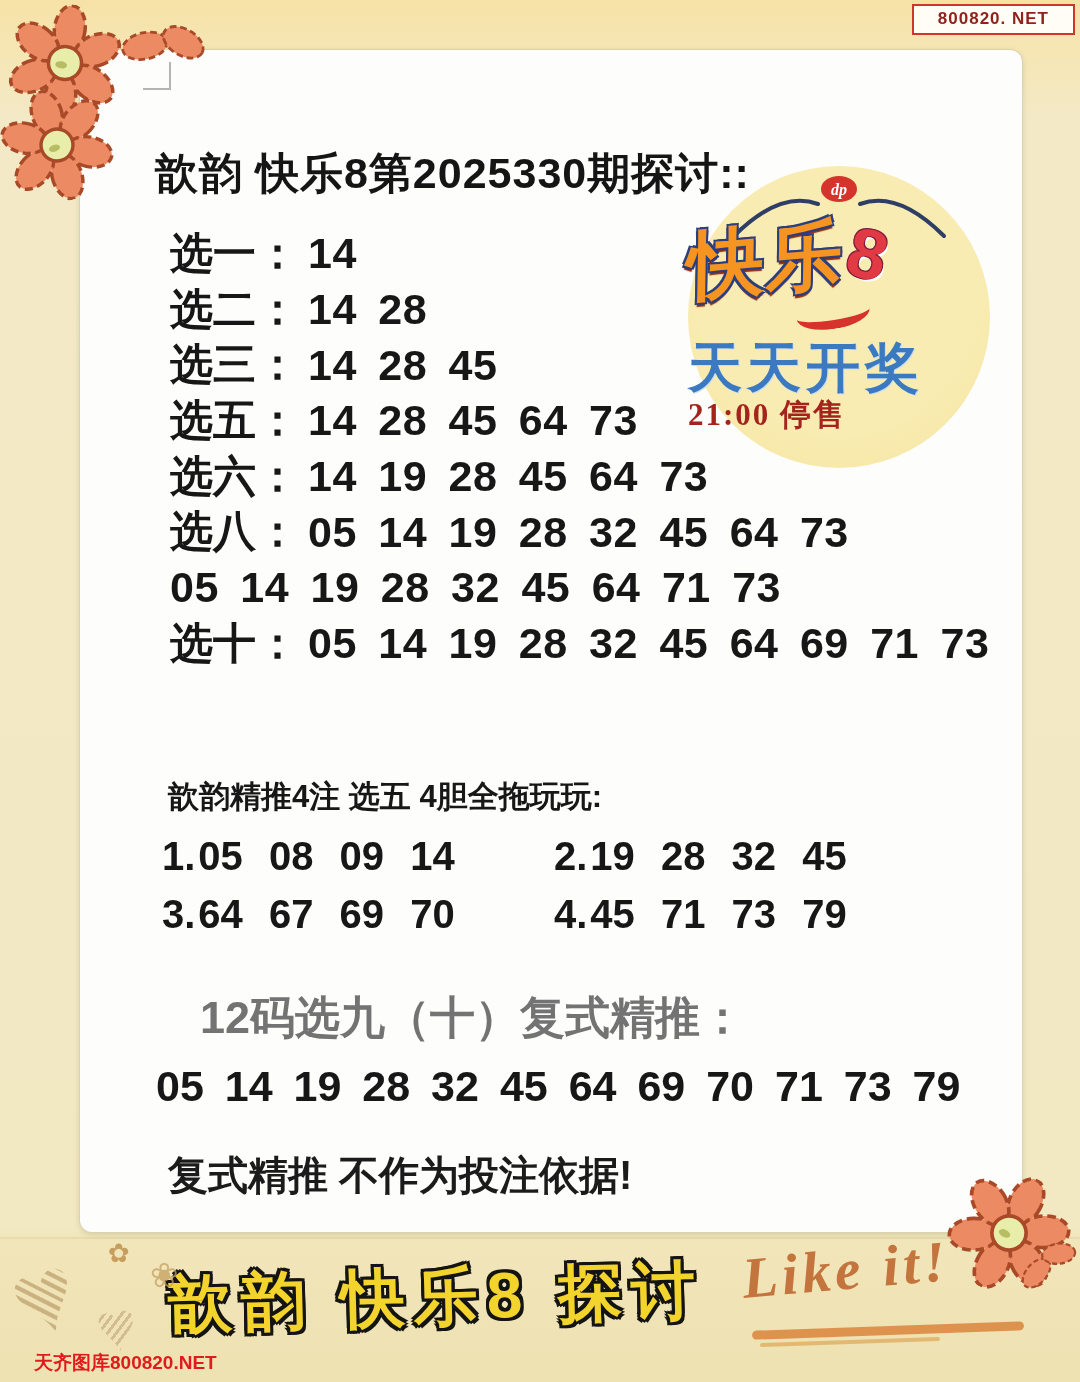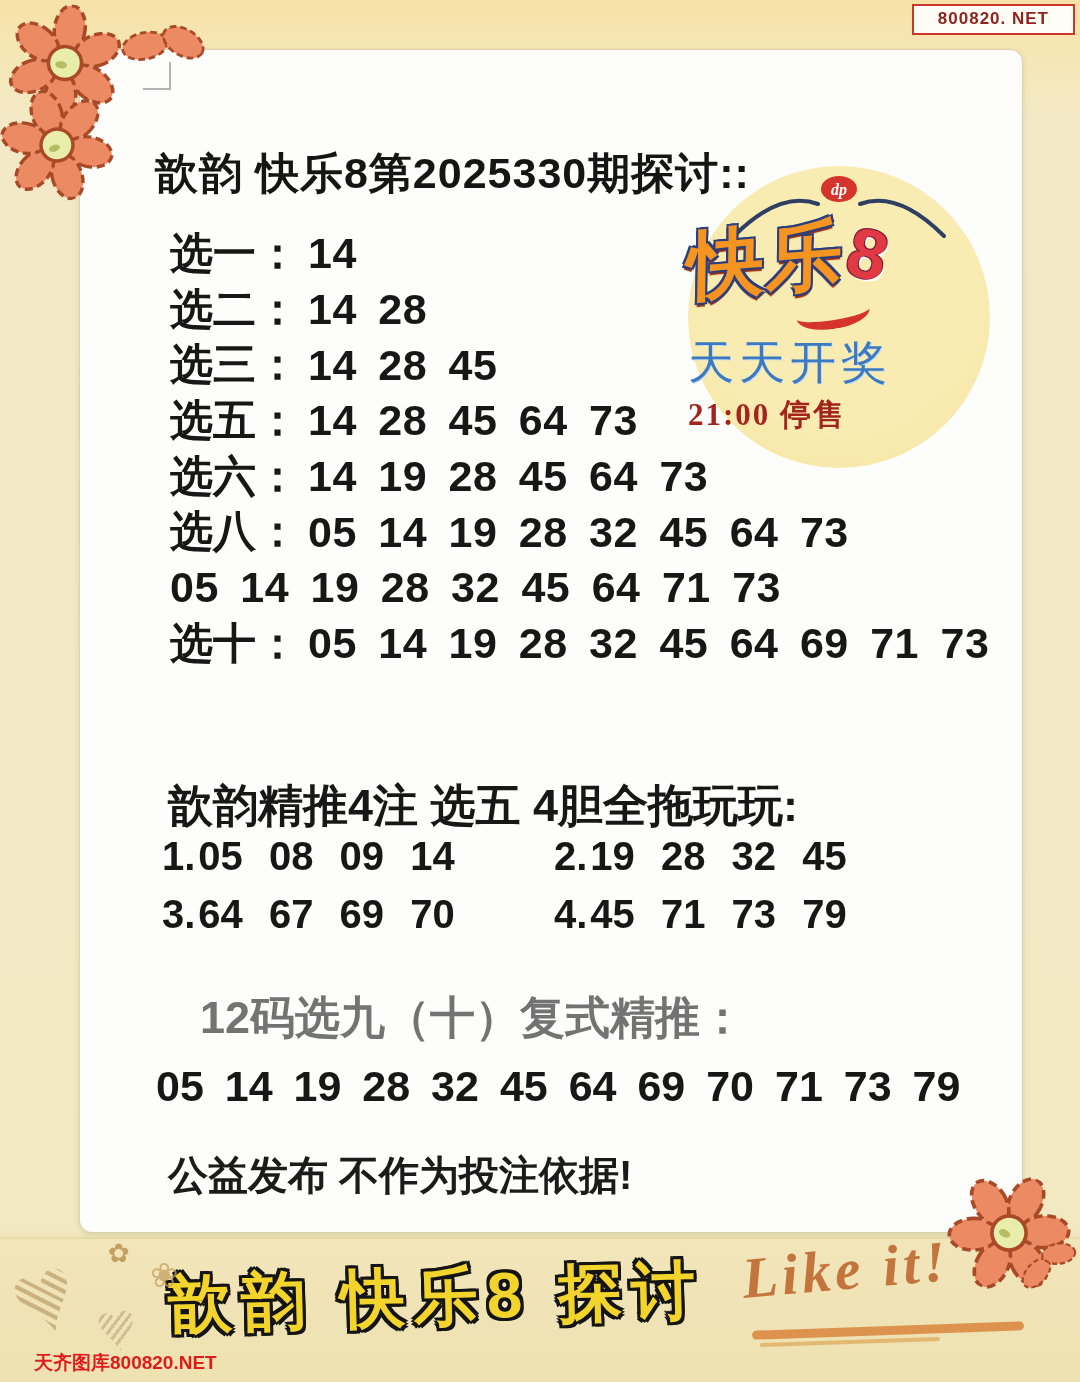--- a/index.html
+++ b/index.html
@@ -37,27 +37,27 @@
   .badge-emblem{position:absolute;left:131px;top:8px;width:40px;height:30px;}
   .badge-logo{position:absolute;left:0;width:100%;top:44px;white-space:nowrap;}
   .logo-kuaile{display:inline-block;font-size:76px;font-weight:900;transform:skewX(-6deg) rotate(-5deg);
         color:#f59420;letter-spacing:2px;
         text-shadow:-2px -2px 0 #2b3f7e,2px -2px 0 #2b3f7e,-2px 2px 0 #2b3f7e,2px 2px 0 #2b3f7e,0 4px 1px #8f2c14;}
   .logo-eight{display:inline-block;font-size:70px;font-weight:900;color:#e23a44;margin-left:2px;
         transform:rotate(14deg) translateY(-8px);
         text-shadow:-1px -1px 0 #7e1d3c,1px -1px 0 #7e1d3c,-1px 1px 0 #7e1d3c,2px 2px 0 #fff;}
   .logo-wave{position:absolute;left:108px;top:132px;width:74px;height:22px;
         border-bottom:9px solid #d6332c;border-radius:0 0 55% 55%;transform:rotate(-9deg);}
-  .badge-slogan{position:absolute;left:0;width:100%;top:166px;font-size:46px;font-weight:400;
+  .badge-slogan{position:absolute;left:0;width:100%;top:166px;font-size:54px;font-weight:700;
         color:#3b79c0;letter-spacing:5px;text-shadow:1px 1px 0 #c9dcf0;}
   .badge-deadline{position:absolute;left:0;width:100%;top:228px;font-family:"Liberation Serif","DejaVu Serif",serif;
         font-size:31px;font-weight:700;color:#a5231d;letter-spacing:2px;}
 
   
-  .jt-title{position:absolute;left:88px;top:726px;font-size:45px;font-weight:700;color:#171717;white-space:pre;}
+  .jt-title{position:absolute;left:88px;top:726px;font-size:31px;font-weight:700;color:#171717;white-space:pre;}
   .jt-grid{position:absolute;left:82px;top:782px;width:830px;display:grid;
         grid-template-columns:392px auto;row-gap:10px;font-size:40px;color:#171717;}
   .jt-item{display:flex;align-items:center;height:48px;}
   .jt-index{font-weight:600;margin-right:3px;}
   .jt-nums{white-space:pre;font-weight:600;word-spacing:15px;}
 
   
   .fs-title{position:absolute;left:88px;top:938px;font-size:45px;font-weight:700;color:#737373;white-space:pre;margin-left:32px;}
   .fs-nums{position:absolute;left:76px;top:1012px;font-size:43px;font-weight:600;color:#171717;
         white-space:pre;word-spacing:9px;}
@@ -179,21 +179,21 @@
         </div>
         <div class="jt-item">
           <span class="jt-index">4.</span>
           <span class="jt-nums">45 71 73 79</span>
         </div>
       </div>
 
     <div class="fs-title">12码选九（十）复式精推：</div>
     <div class="fs-nums" id="fushi-numbers">05 14 19 28 32 45 64 69 70 71 73 79</div>
 
-    <div class="disclaimer">公益发布 不作为投注依据!</div>
+    <div class="disclaimer">复式精推 不作为投注依据!</div>
   </div>
 
   <div class="site-box">800820. NET</div>
 
   <div class="banner"></div>
   <div class="banner-text">歆韵 快乐8 探讨</div>
   <div class="like-text">Like it!</div>
   <div class="like-underline"></div>
   <div class="like-underline2"></div>
 

